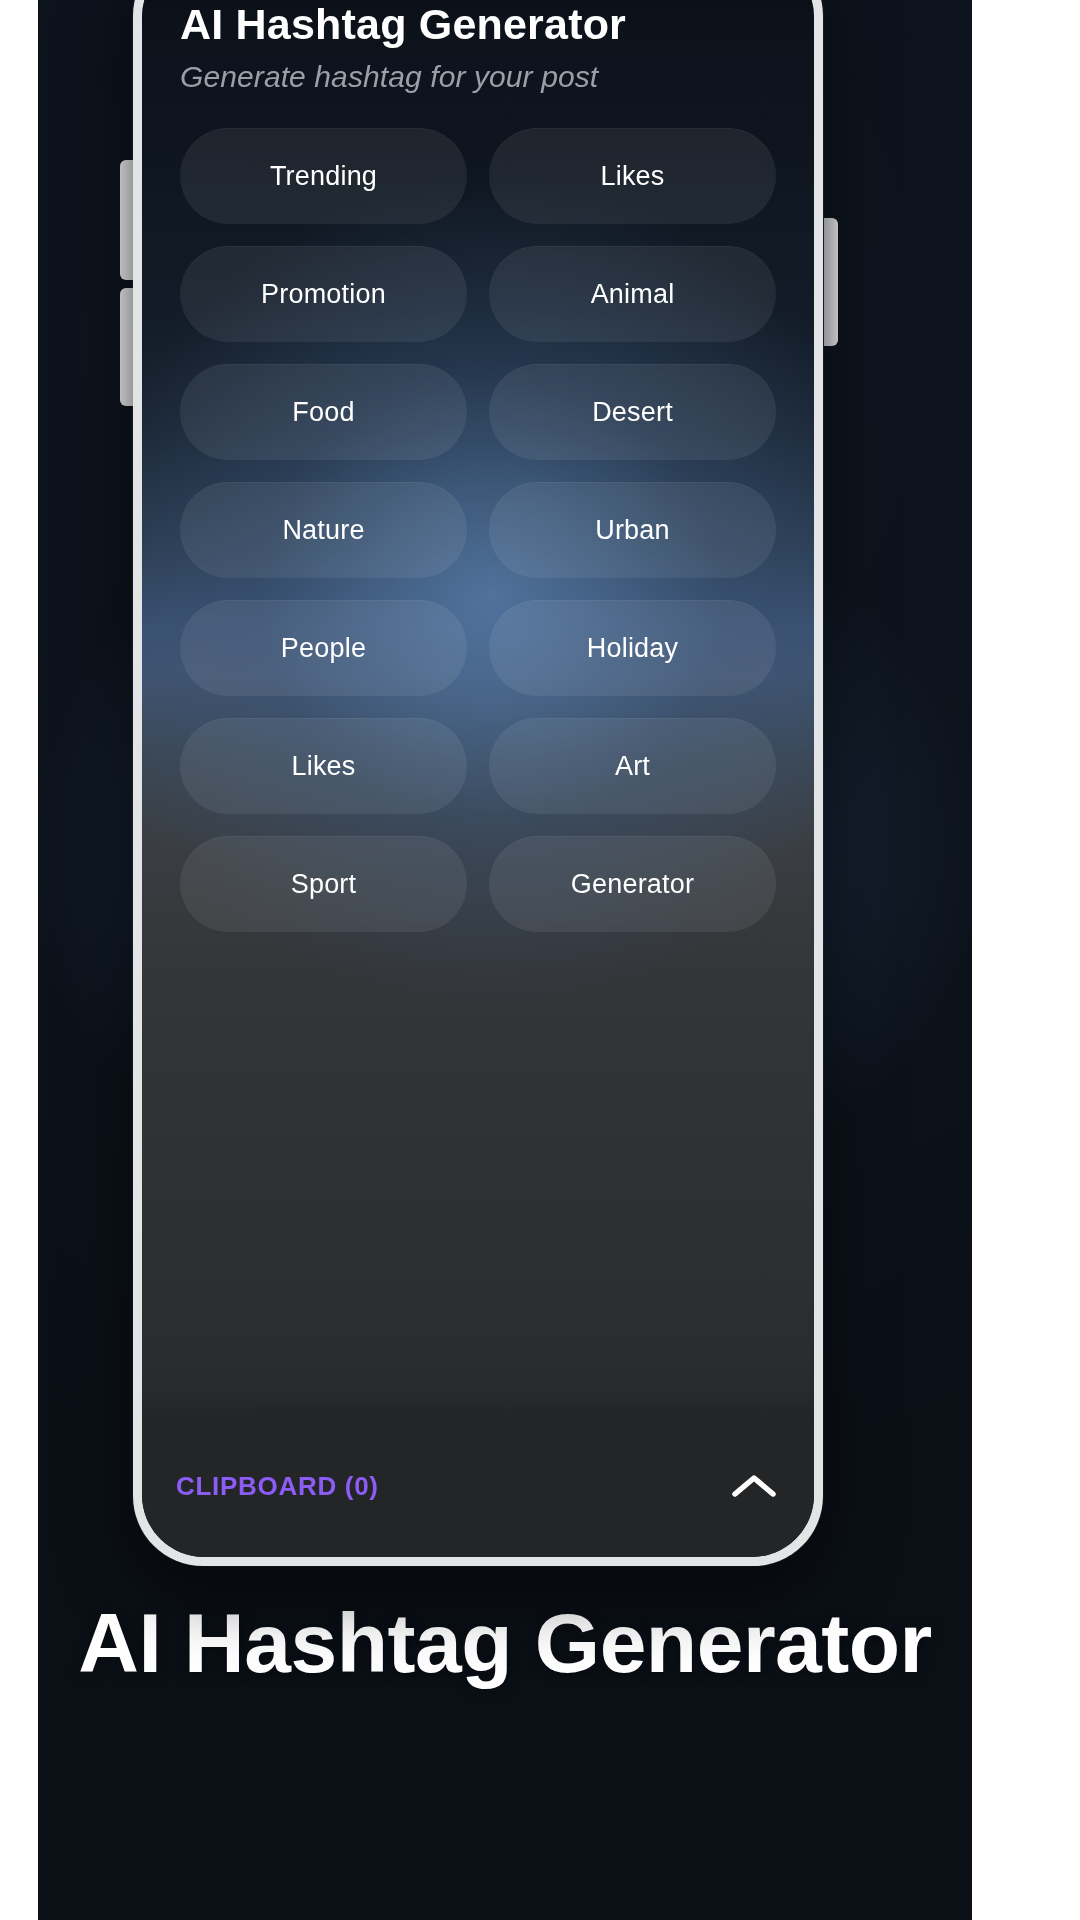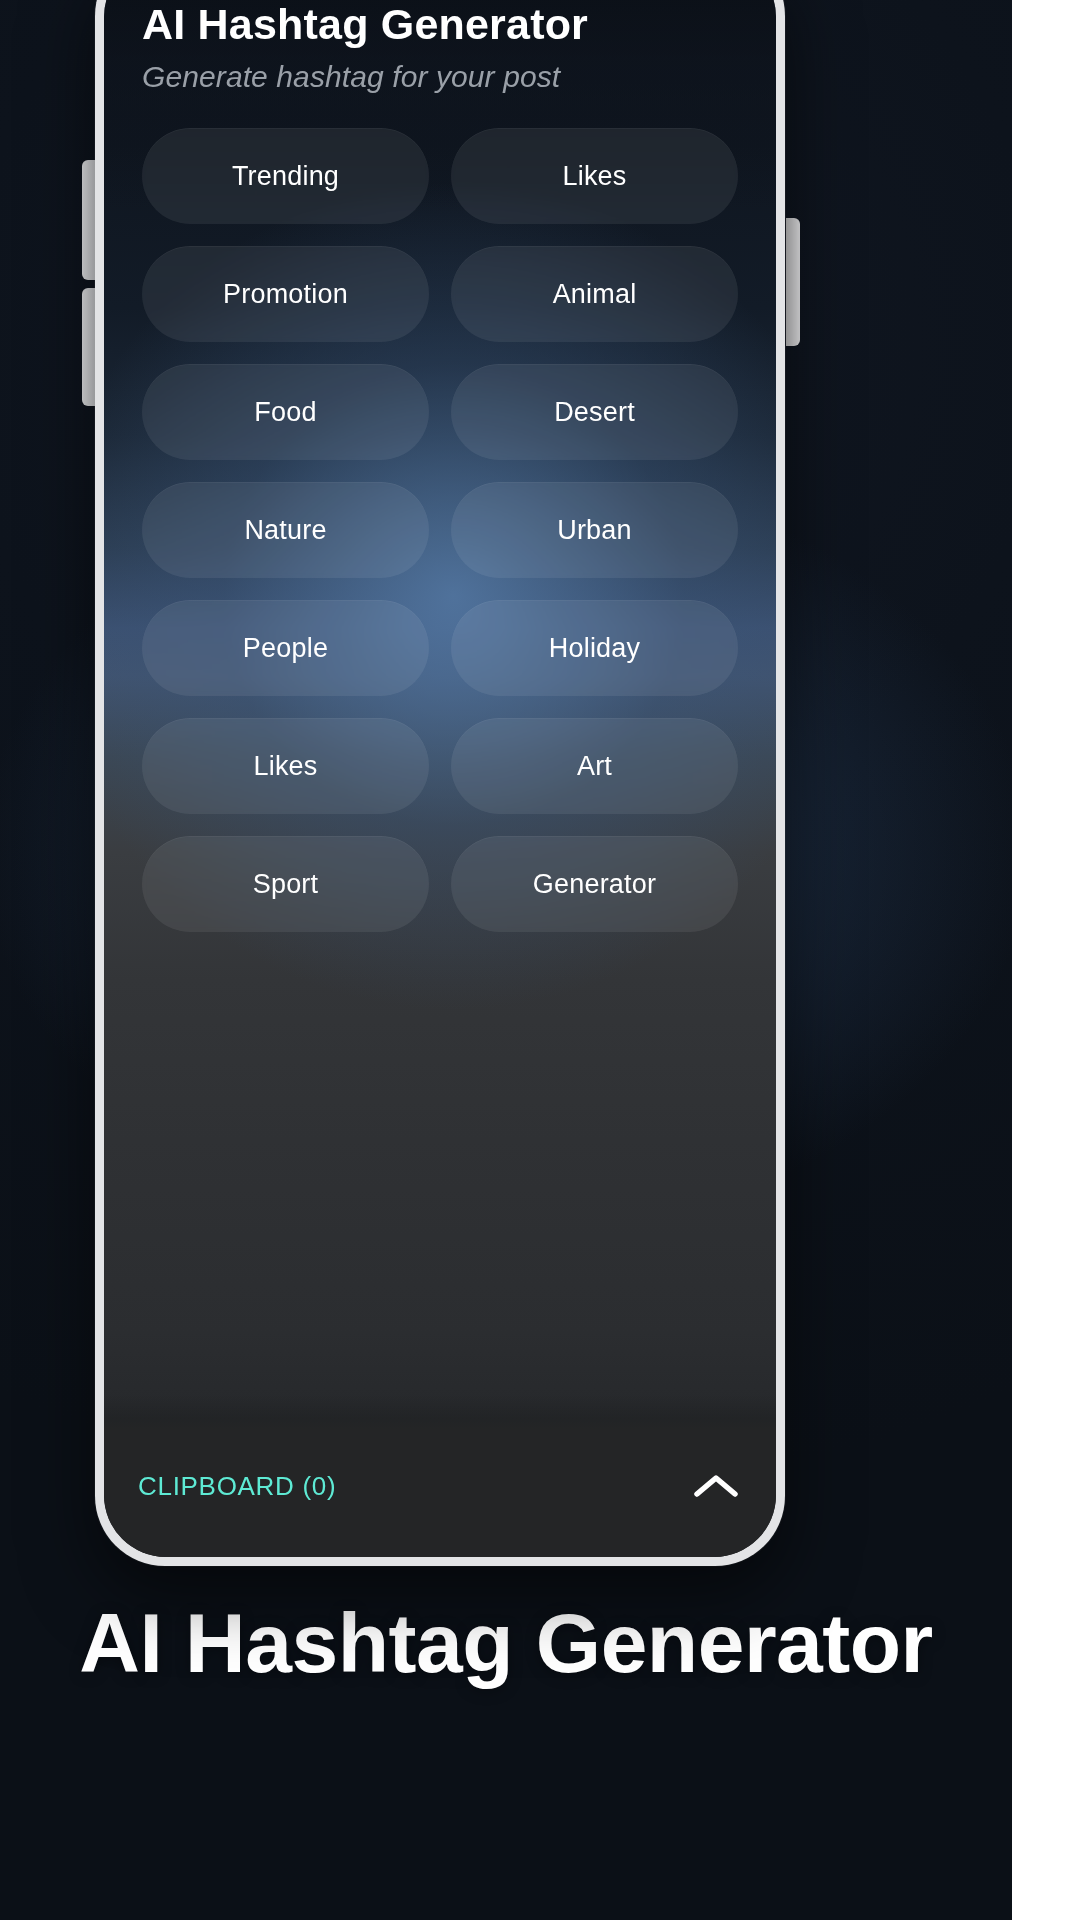--- a/index.html
+++ b/index.html
@@ -6,25 +6,26 @@
 
   html, body {
     width:1080px; height:1920px;
     overflow:hidden;
     font-family:"Liberation Sans", sans-serif;
   }
 
   
   #promo {
     position:relative;
-    width:1012px; height:1920px;
+    width:934px; height:1920px;
     background:
       radial-gradient(120% 60% at 50% 18%, #111722 0%, #0d131c 45%, #0b1017 100%),
       linear-gradient(180deg,#0c1118 0%, #101722 22%, #22303f 48%, #32414f 60%, #33383d 74%, #2e3135 86%, #2b2e32 100%);
     overflow:hidden;
+    margin-left:38px;
   }
   
   #promo::before{
     content:"";
     position:absolute; left:-10%; top:26%;
     width:120%; height:46%;
     background:radial-gradient(60% 60% at 50% 40%, rgba(58,92,135,.55) 0%, rgba(40,64,96,.32) 42%, rgba(20,28,40,0) 72%);
     pointer-events:none;
   }
 
@@ -141,23 +142,23 @@
     left:0; right:0; bottom:0;
     height:128px;
     background:#242526;
     display:flex;
     align-items:center;
     justify-content:space-between;
     padding:0 34px 14px 34px;
     cursor:pointer;
   }
   #clipboard-label{
-    color:#5eead4;
+    color:#8b5cf6;
     font-size:26px;
-    font-weight:400;
+    font-weight:700;
     letter-spacing:.7px;
   }
   #clipboard-chevron{
     width:52px; height:52px;
     display:flex; align-items:center; justify-content:center;
   }
   #clipboard-chevron svg{ display:block; }
 
   
   #grid-fade{

